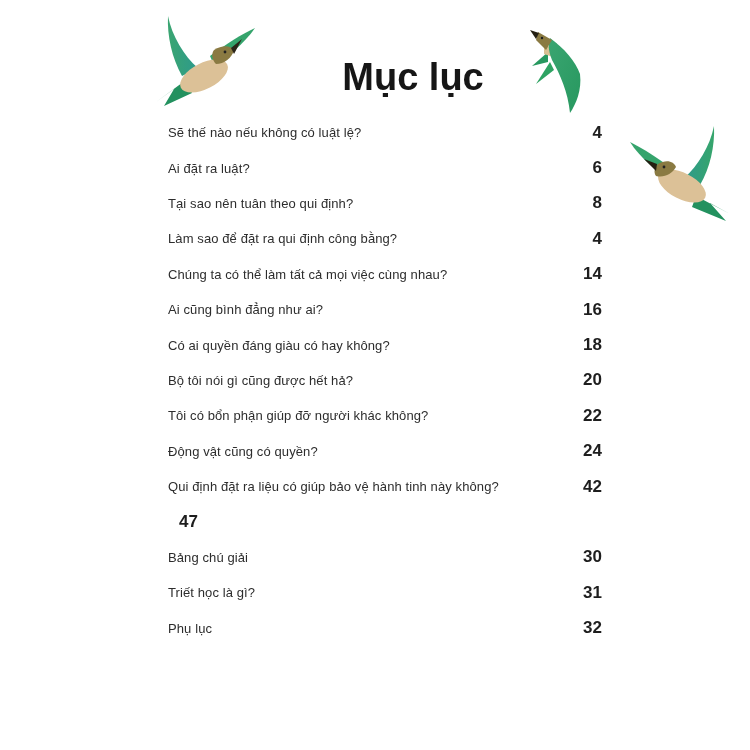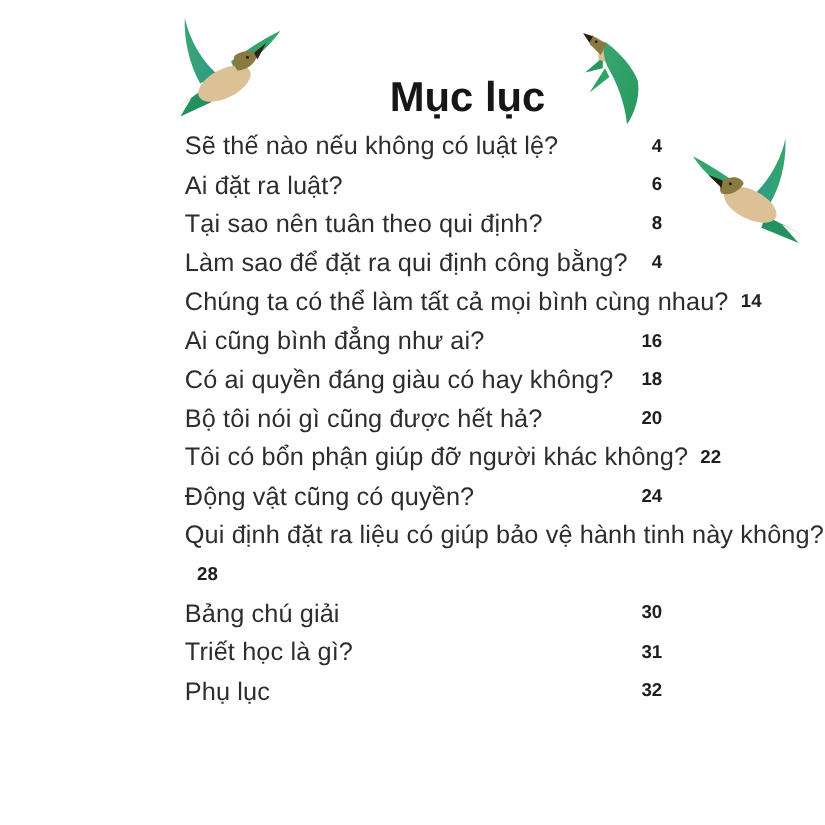--- a/index.html
+++ b/index.html
@@ -7,40 +7,40 @@
     position:relative;
     width:750px;height:750px;
     background:#ffffff;
     overflow:hidden;
     font-family:"Liberation Sans", sans-serif;
   }
   .title{
     position:absolute;
     top:56px;left:413px;
     transform:translateX(-50%);
-    margin:12px;
+    margin:0;
     font-size:38px;
     font-weight:bold;
     letter-spacing:0px;
     color:#161616;
     white-space:nowrap;
   }
   .toc{
     position:absolute;
     top:115px;left:168px;
     width:434px;
   }
   .row{
     height:35.4px;
     display:flex;
     align-items:center;
     justify-content:space-between;
   }
   .label{
-    font-size:23px;
+    font-size:13px;
     color:#2d2d2d;
     letter-spacing:0.1px;
     white-space:nowrap;
   }
   .num{
     font-size:17px;
     font-weight:bold;
     color:#1e1e1e;
     text-align:right;
     min-width:30px;
@@ -116,21 +116,21 @@
     </div>
     <div class="row">
       <span class="label">Tại sao nên tuân theo qui định?</span>
       <span class="num">8</span>
     </div>
     <div class="row">
       <span class="label">Làm sao để đặt ra qui định công bằng?</span>
       <span class="num">4</span>
     </div>
     <div class="row">
-      <span class="label">Chúng ta có thể làm tất cả mọi bình cùng nhau?</span>
+      <span class="label">Chúng ta có thể làm tất cả mọi việc cùng nhau?</span>
       <span class="num">14</span>
     </div>
     <div class="row">
       <span class="label">Ai cũng bình đẳng như ai?</span>
       <span class="num">16</span>
     </div>
     <div class="row">
       <span class="label">Có ai quyền đáng giàu có hay không?</span>
       <span class="num">18</span>
     </div>
@@ -144,21 +144,21 @@
     </div>
     <div class="row">
       <span class="label">Động vật cũng có quyền?</span>
       <span class="num">24</span>
     </div>
     <div class="row">
       <span class="label">Qui định đặt ra liệu có giúp bảo vệ hành tinh này không?</span>
       <span class="num">42</span>
     </div>
     <div class="row">
-      <span class="num">28</span>
+      <span class="num">47</span>
     </div>
     <div class="row">
       <span class="label">Bảng chú giải</span>
       <span class="num">30</span>
     </div>
     <div class="row">
       <span class="label">Triết học là gì?</span>
       <span class="num">31</span>
     </div>
     <div class="row">

